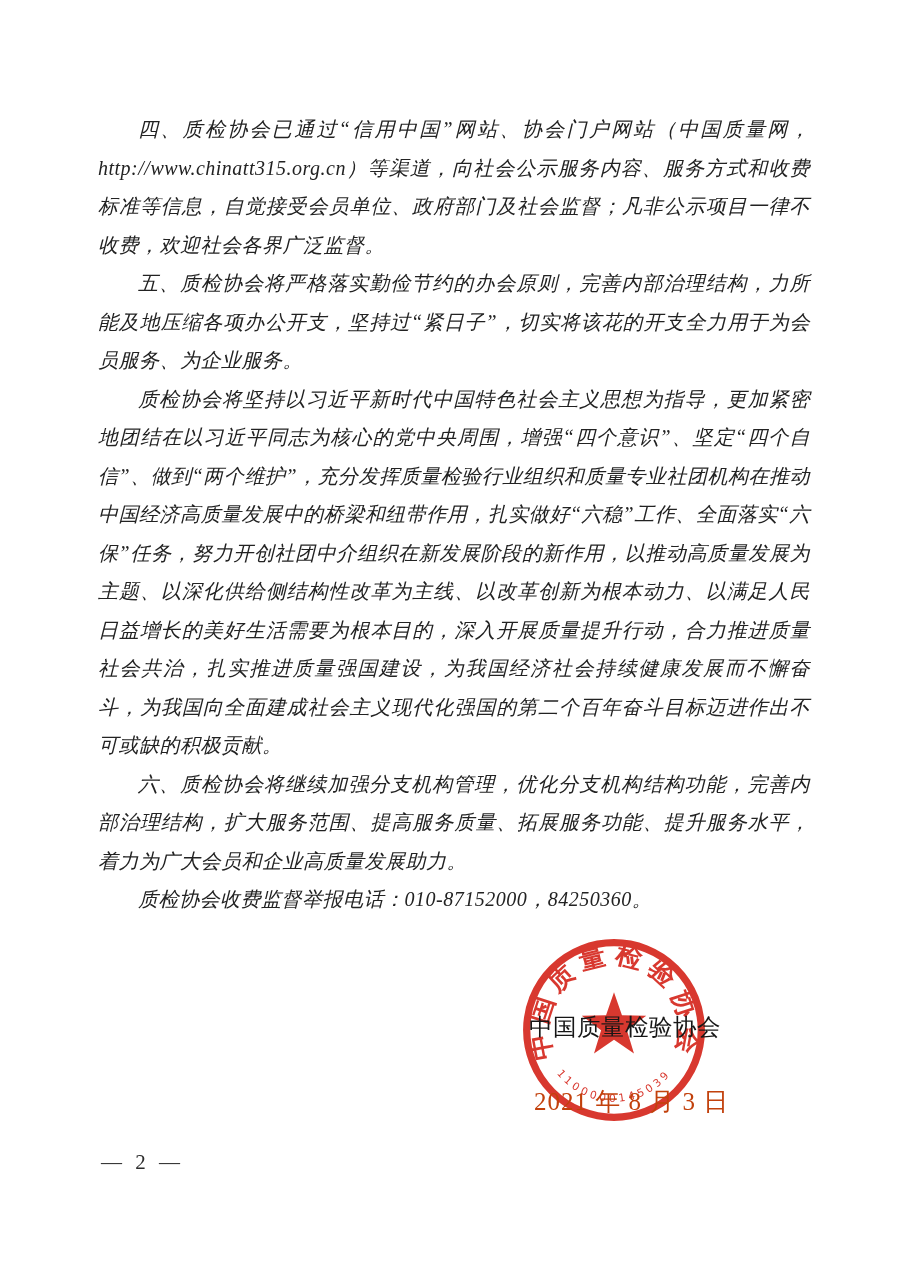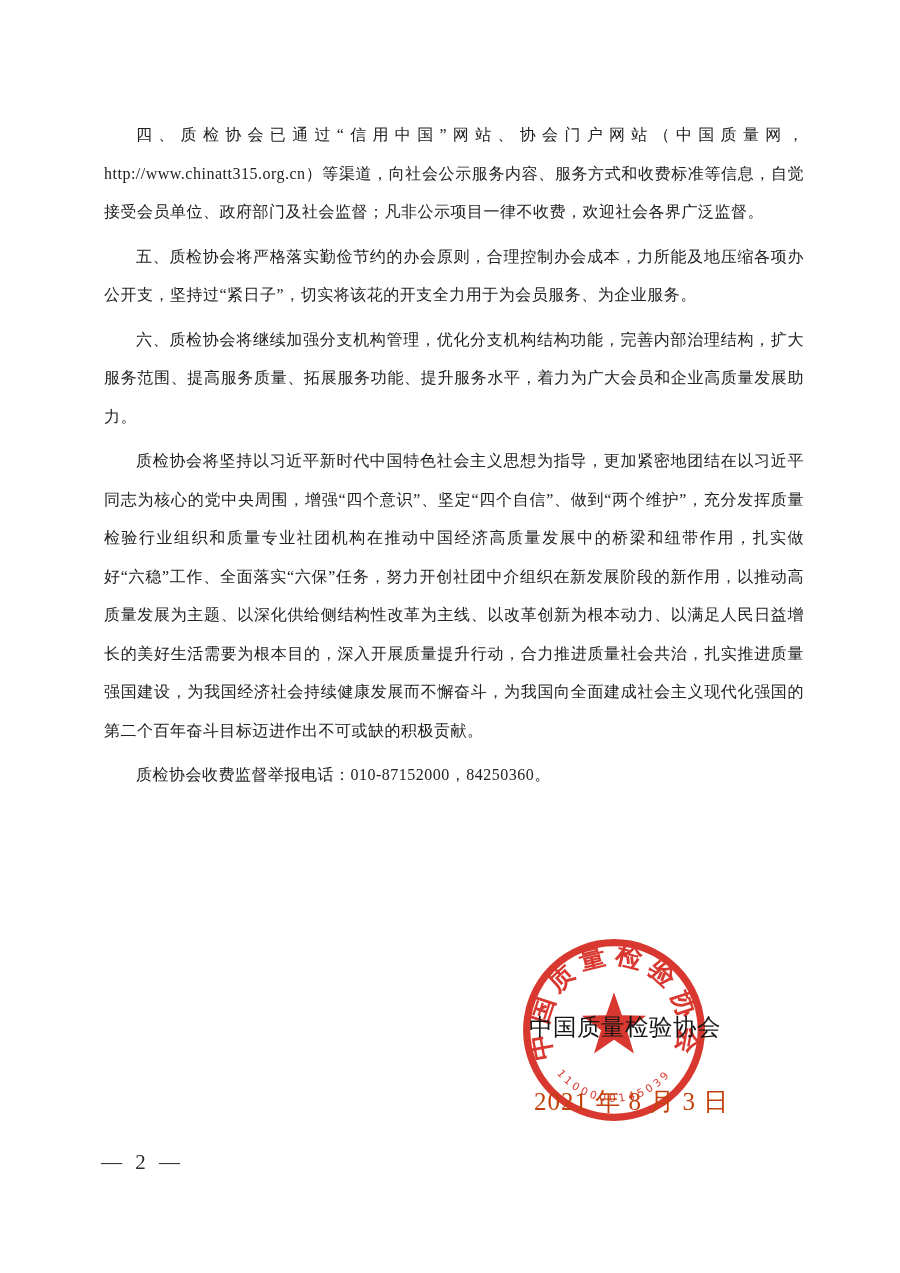--- a/index.html
+++ b/index.html
@@ -14,26 +14,27 @@
     font-family: "Liberation Serif", "DejaVu Serif", serif;
   }
   .doc-body {
     position: absolute;
     left: 98px;
     top: 110px;
     width: 712px;
     color: #222222;
   }
   .doc-body p {
-    margin: 6px;
-    font-size: 16px;
+    margin: 0;
+    font-size: 20px;
     line-height: 38.5px;
     text-indent: 2em;
     text-align: justify;
     letter-spacing: 0.5px;
+    font-style: italic;
   }
   
   .seal {
     position: absolute;
     left: 517px;
     top: 933px;
     width: 194px;
     height: 194px;
   }
   .seal svg { display: block; width: 100%; height: 100%; opacity: 0.92; }
@@ -78,23 +79,23 @@
     white-space: nowrap;
   }
 </style>
 </head>
 <body>
 
 <div class="page">
 
   <main class="doc-body">
     <p>四、质检协会已通过“信用中国”网站、协会门户网站（中国质量网，http://www.chinatt315.org.cn）等渠道，向社会公示服务内容、服务方式和收费标准等信息，自觉接受会员单位、政府部门及社会监督；凡非公示项目一律不收费，欢迎社会各界广泛监督。</p>
-    <p>五、质检协会将严格落实勤俭节约的办会原则，合理控制办会成本，力所能及地压缩各项办公开支，坚持过“紧日子”，切实将该花的开支全力用于为会员服务、为企业服务。</p>
+    <p>五、质检协会将严格落实勤俭节约的办会原则，完善内部治理结构，力所能及地压缩各项办公开支，坚持过“紧日子”，切实将该花的开支全力用于为会员服务、为企业服务。</p>
+    <p>质检协会将坚持以习近平新时代中国特色社会主义思想为指导，更加紧密地团结在以习近平同志为核心的党中央周围，增强“四个意识”、坚定“四个自信”、做到“两个维护”，充分发挥质量检验行业组织和质量专业社团机构在推动中国经济高质量发展中的桥梁和纽带作用，扎实做好“六稳”工作、全面落实“六保”任务，努力开创社团中介组织在新发展阶段的新作用，以推动高质量发展为主题、以深化供给侧结构性改革为主线、以改革创新为根本动力、以满足人民日益增长的美好生活需要为根本目的，深入开展质量提升行动，合力推进质量社会共治，扎实推进质量强国建设，为我国经济社会持续健康发展而不懈奋斗，为我国向全面建成社会主义现代化强国的第二个百年奋斗目标迈进作出不可或缺的积极贡献。</p>
     <p>六、质检协会将继续加强分支机构管理，优化分支机构结构功能，完善内部治理结构，扩大服务范围、提高服务质量、拓展服务功能、提升服务水平，着力为广大会员和企业高质量发展助力。</p>
-    <p>质检协会将坚持以习近平新时代中国特色社会主义思想为指导，更加紧密地团结在以习近平同志为核心的党中央周围，增强“四个意识”、坚定“四个自信”、做到“两个维护”，充分发挥质量检验行业组织和质量专业社团机构在推动中国经济高质量发展中的桥梁和纽带作用，扎实做好“六稳”工作、全面落实“六保”任务，努力开创社团中介组织在新发展阶段的新作用，以推动高质量发展为主题、以深化供给侧结构性改革为主线、以改革创新为根本动力、以满足人民日益增长的美好生活需要为根本目的，深入开展质量提升行动，合力推进质量社会共治，扎实推进质量强国建设，为我国经济社会持续健康发展而不懈奋斗，为我国向全面建成社会主义现代化强国的第二个百年奋斗目标迈进作出不可或缺的积极贡献。</p>
     <p>质检协会收费监督举报电话：010-87152000，84250360。</p>
   </main>
 
   <div class="seal">
     <svg viewBox="0 0 200 200" xmlns="http://www.w3.org/2000/svg">
       <defs>
         <path id="sealArcTop" d="M 35,119.9 A 68,68 0 1 1 165,119.9" fill="none"></path>
         <path id="sealArcBottom" d="M 35.9,137 A 74,74 0 0 0 164.1,137" fill="none"></path>
       </defs>
       <circle cx="100" cy="100" r="90" fill="none" stroke="#d5281e" stroke-width="7.5"></circle>

